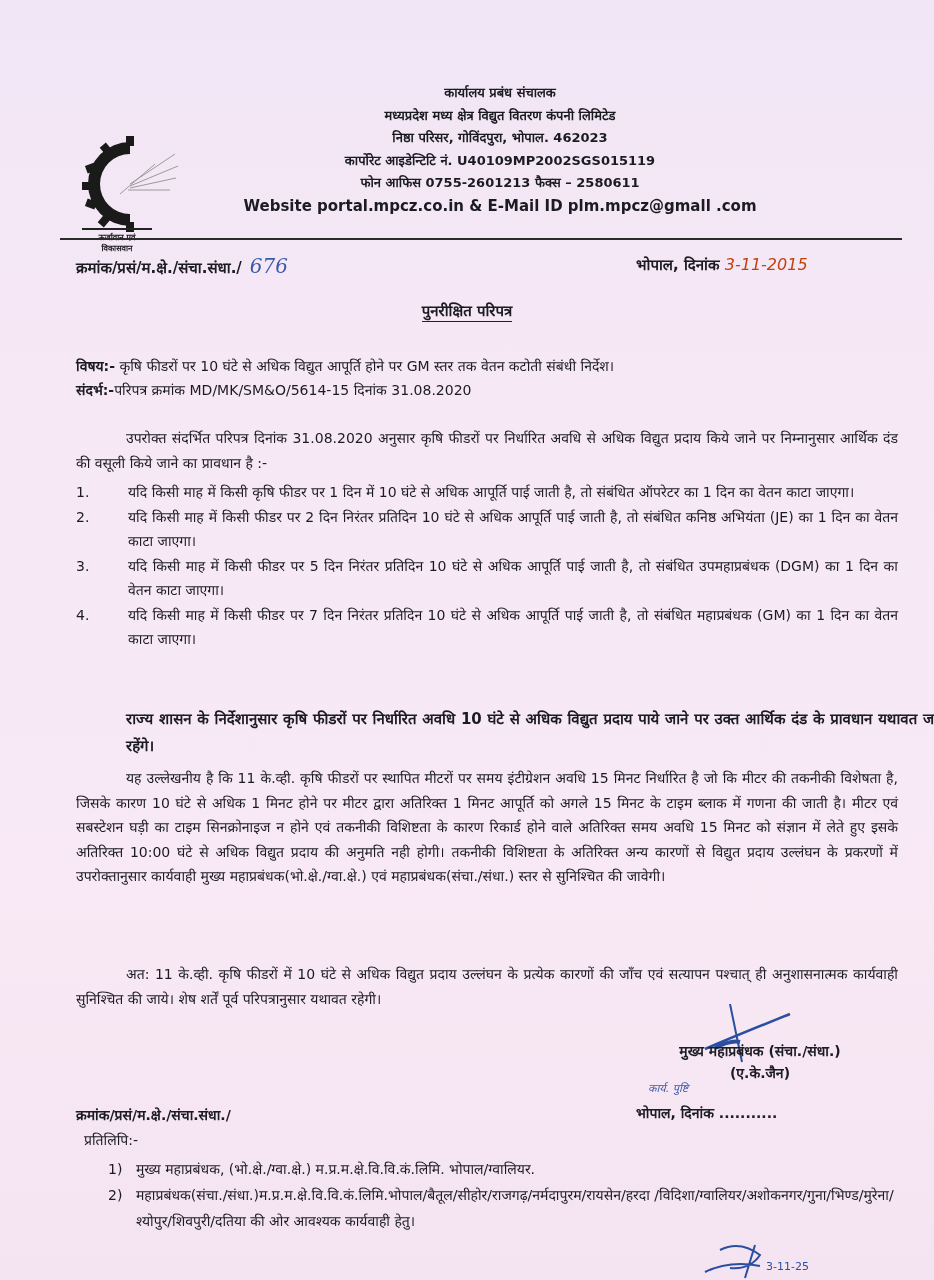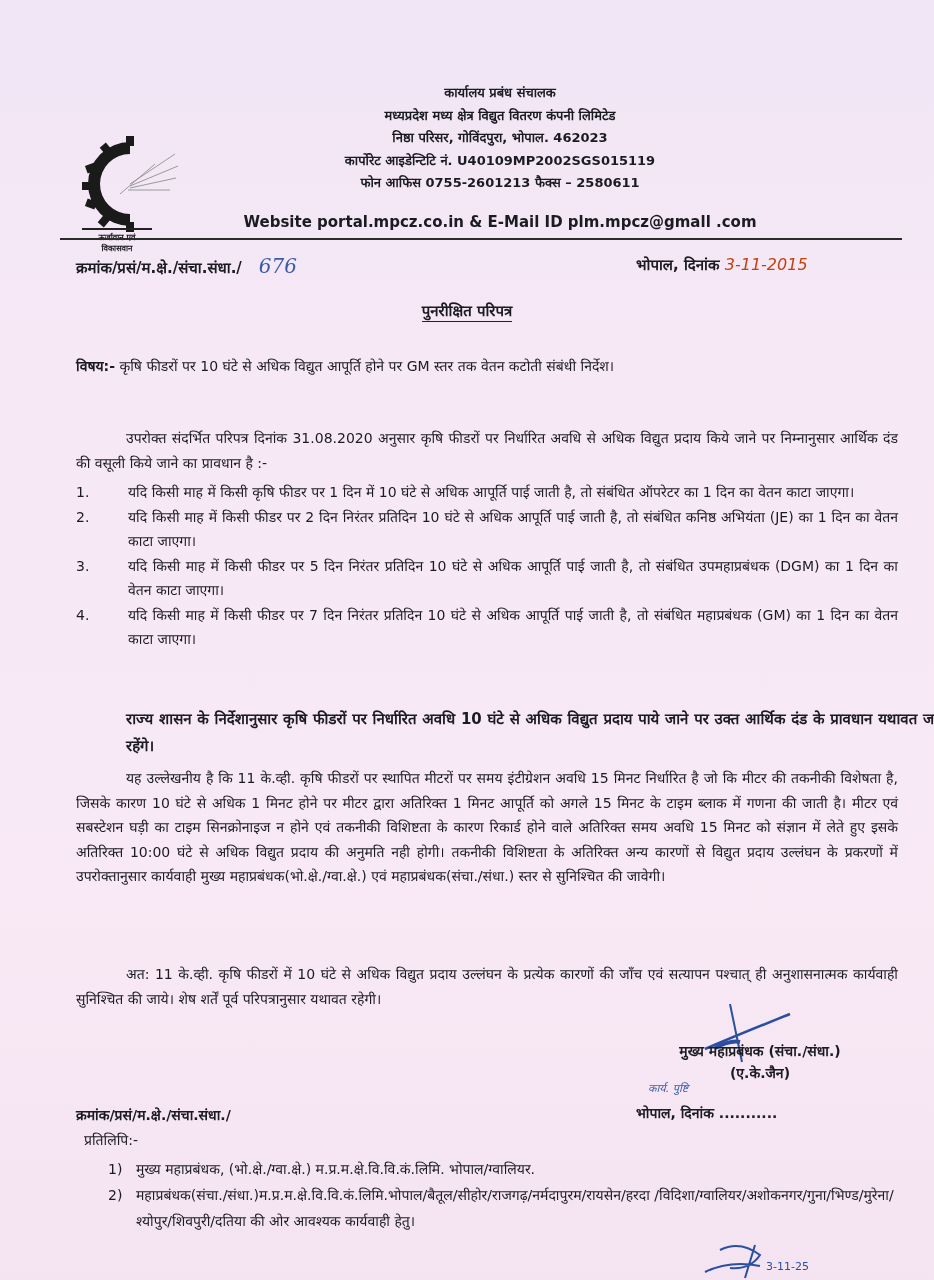--- a/index.html
+++ b/index.html
@@ -9,25 +9,25 @@
     font-family: "DejaVu Sans", "Liberation Sans", sans-serif;
     color: #1b1b22;
     position: relative;
   }
   .page { position: absolute; left: 0; top: 0; width: 934px; height: 1280px; }
   .letterhead { position: absolute; left: 60px; top: 82px; width: 800px; height: 156px; }
   .logo { position: absolute; left: 20px; top: 52px; width: 100px; height: 100px; }
   .logo-caption { position: absolute; left: 22px; top: 146px; font-size: 8px; font-weight: bold; width: 70px; text-align: center; border-top: 2px solid #222; padding-top: 1px; }
   .lh-lines { position: absolute; left: 160px; top: 0; width: 560px; text-align: center; font-weight: bold; }
   .lh-lines div { font-size: 13px; line-height: 22.5px; white-space: nowrap; }
-  .lh-lines .web { font-size: 15px; margin-top: 16px; }
+  .lh-lines .web { font-size: 15px; }
   .rule { position: absolute; left: 60px; top: 238px; width: 842px; height: 2px; background: #2b2b2b; }
   .ref-row { position: absolute; top: 250px; left: 76px; width: 820px; height: 30px; font-weight: bold; font-size: 15px; }
   .ref-left { position: absolute; left: 0; top: 4px; }
-  .ref-left .hand { font-family: "DejaVu Serif", serif; font-weight: normal; color: #3a5ba8; font-size: 20px; margin-left: 17px; font-style: italic; }
+  .ref-left .hand { font-family: "DejaVu Serif", serif; font-weight: normal; color: #3a5ba8; font-size: 20px; margin-left: 8px; font-style: italic; }
   .ref-right { position: absolute; left: 560px; top: 4px; }
   .ref-right .hand { font-weight: normal; color: #c2410c; font-size: 16px; font-style: italic; }
   .title { position: absolute; top: 300px; left: 0; width: 934px; text-align: center; font-size: 15px; font-weight: bold; }
   .title span { border-bottom: 1.5px solid #222; padding-bottom: 1px; }
   .subject { position: absolute; top: 354px; left: 76px; width: 830px; font-size: 14px; line-height: 24px; }
   .subject b { font-weight: bold; }
   .body-text { position: absolute; left: 76px; width: 822px; font-size: 14px; line-height: 24.5px; text-align: justify; }
   .indent { text-indent: 50px; }
   .list { position: absolute; left: 76px; top: 480px; width: 822px; font-size: 14px; line-height: 24.5px; }
   .list-item { display: flex; margin-bottom: 0; }
@@ -93,20 +93,21 @@
       <span class="hand">3-11-2015</span>
     </div>
   </div>
 
   <div class="title">
     <span>पुनरीक्षित परिपत्र</span>
   </div>
 
   <div class="subject">
     <div><b>विषय:-</b><span> कृषि फीडरों पर 10 घंटे से अधिक विद्युत आपूर्ति होने पर GM स्तर तक वेतन कटोती संबंधी निर्देश।</span></div>
+    <div><b>संदर्भ:-</b><span>परिपत्र क्रमांक MD/MK/SM&amp;O/5614-15 दिनांक 31.08.2020</span></div>
   </div>
 
   <div class="body-text indent" style="top:426px;">उपरोक्त संदर्भित परिपत्र दिनांक 31.08.2020 अनुसार कृषि फीडरों पर निर्धारित अवधि से अधिक विद्युत प्रदाय किये जाने पर निम्नानुसार आर्थिक दंड की वसूली किये जाने का प्रावधान है :-</div>
 
   <div class="list">
     <div class="list-item">
       <span class="list-num">1.</span>
       <span class="list-text">यदि किसी माह में किसी कृषि फीडर पर 1 दिन में 10 घंटे से अधिक आपूर्ति पाई जाती है, तो संबंधित ऑपरेटर का 1 दिन का वेतन काटा जाएगा।</span>
     </div>
     <div class="list-item">

